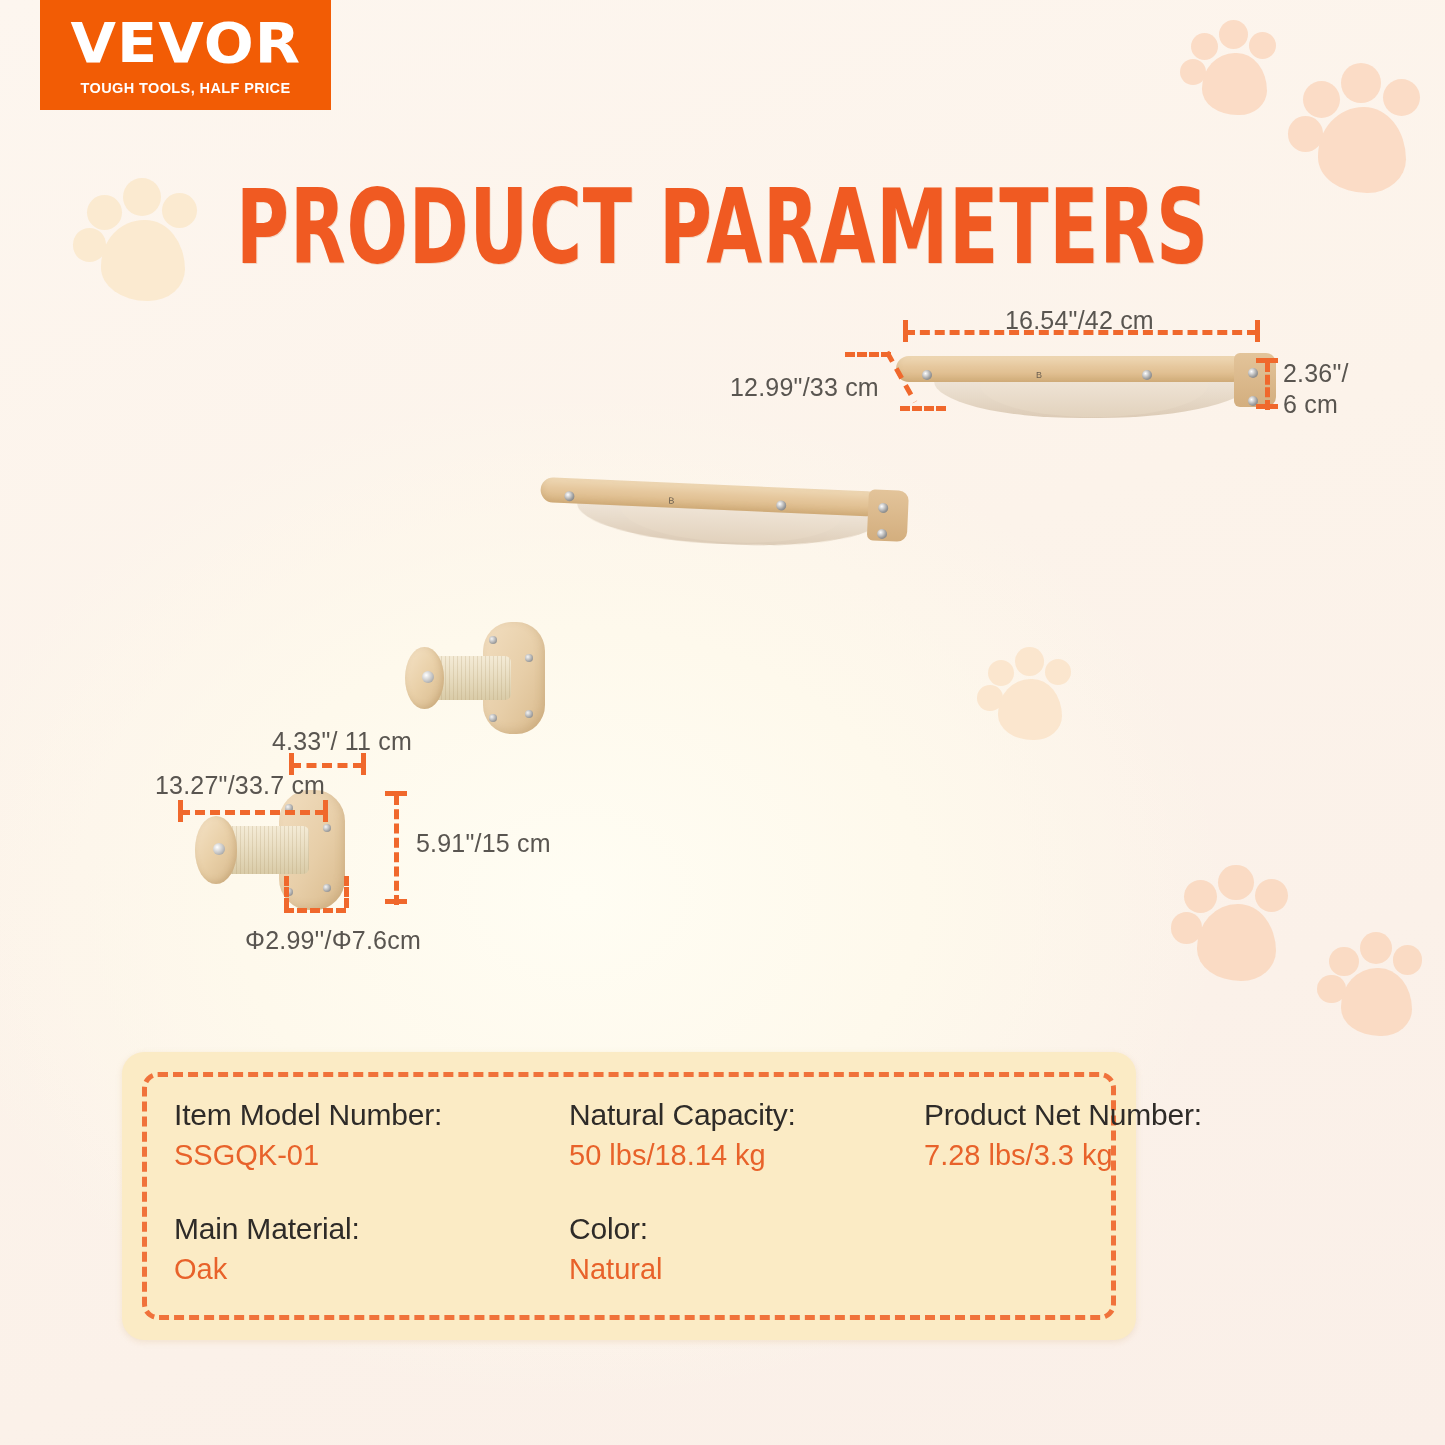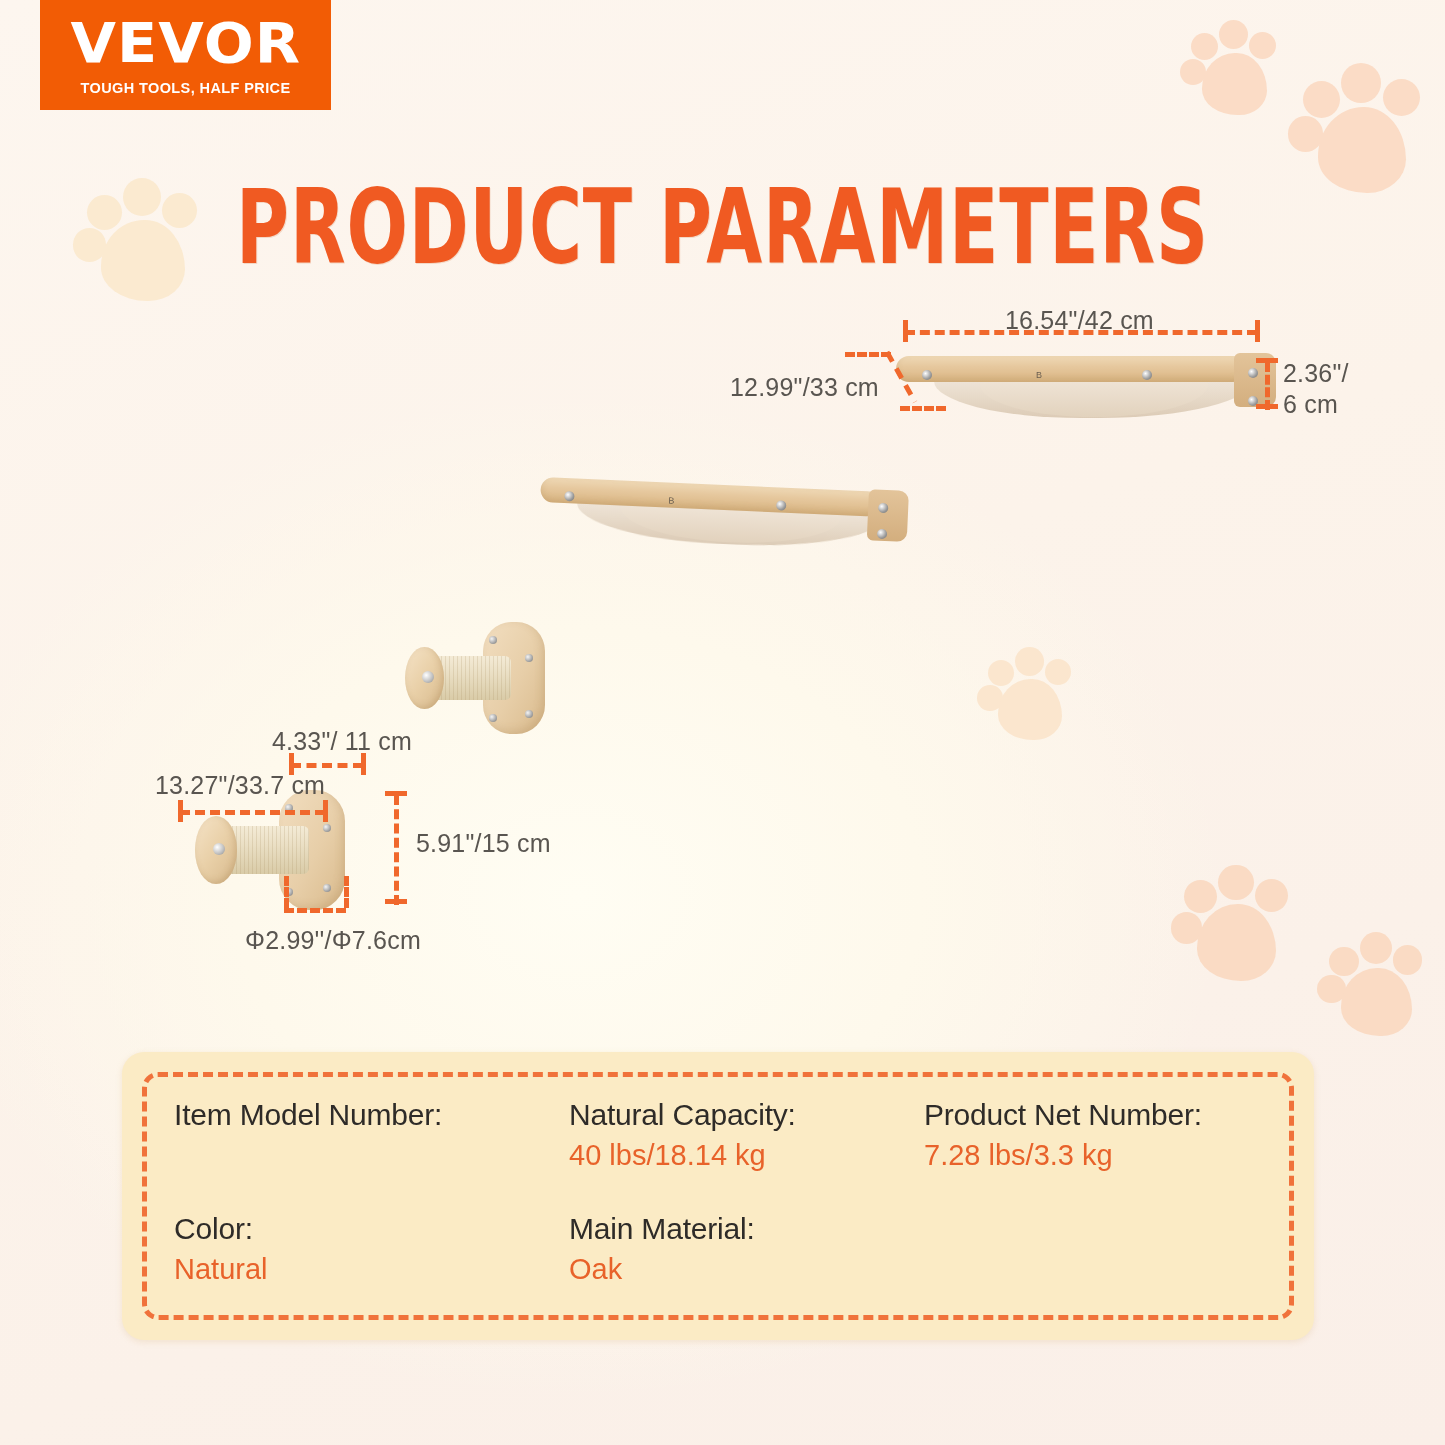--- a/index.html
+++ b/index.html
@@ -186,21 +186,21 @@
     position: absolute;
     width: 8px; height: 8px;
     border-radius: 50%;
     background: radial-gradient(circle at 35% 35%, #f4f4f4 0%, #a6a6a6 60%, #777 100%);
   }
 
   
   #info-box {
     position: absolute;
     left: 122px; top: 1052px;
-    width: 1192px; height: 288px;
+    width: 1014px; height: 288px;
     background: #FBEBC5;
     border-radius: 22px;
     box-shadow: 0 2px 6px rgba(210,170,110,0.22);
   }
   #info-box .dashed {
     position: absolute;
     left: 20px; top: 20px; right: 20px; bottom: 20px;
     border: 5px dashed #F0723B;
     border-radius: 16px;
   }
@@ -367,37 +367,38 @@
 <div class="mline v" style="left:344px; top:876px; height:32px;"></div>
 <div class="mline h" style="left:284px; top:908px; width:62px;"></div>
 <div class="dim-label" style="left:245px; top:925px;">Φ2.99''/Φ7.6cm</div>
 
 <div id="info-box">
   <div class="dashed"></div>
   <div class="grid">
 
     <div>
       <div class="spec-label">Item Model Number:</div>
+      <div class="spec-value">SSGQK-01</div>
     </div>
 
     <div>
       <div class="spec-label">Natural Capacity:</div>
-      <div class="spec-value">40 lbs/18.14 kg</div>
+      <div class="spec-value">50 lbs/18.14 kg</div>
     </div>
 
     <div>
       <div class="spec-label">Product Net Number:</div>
       <div class="spec-value">7.28 lbs/3.3 kg</div>
     </div>
 
     <div>
+      <div class="spec-label">Main Material:</div>
+      <div class="spec-value">Oak</div>
+    </div>
+
+    <div>
       <div class="spec-label">Color:</div>
       <div class="spec-value">Natural</div>
     </div>
 
-    <div>
-      <div class="spec-label">Main Material:</div>
-      <div class="spec-value">Oak</div>
-    </div>
-
     <div></div>
   </div>
 </div>
 
 </body></html>

